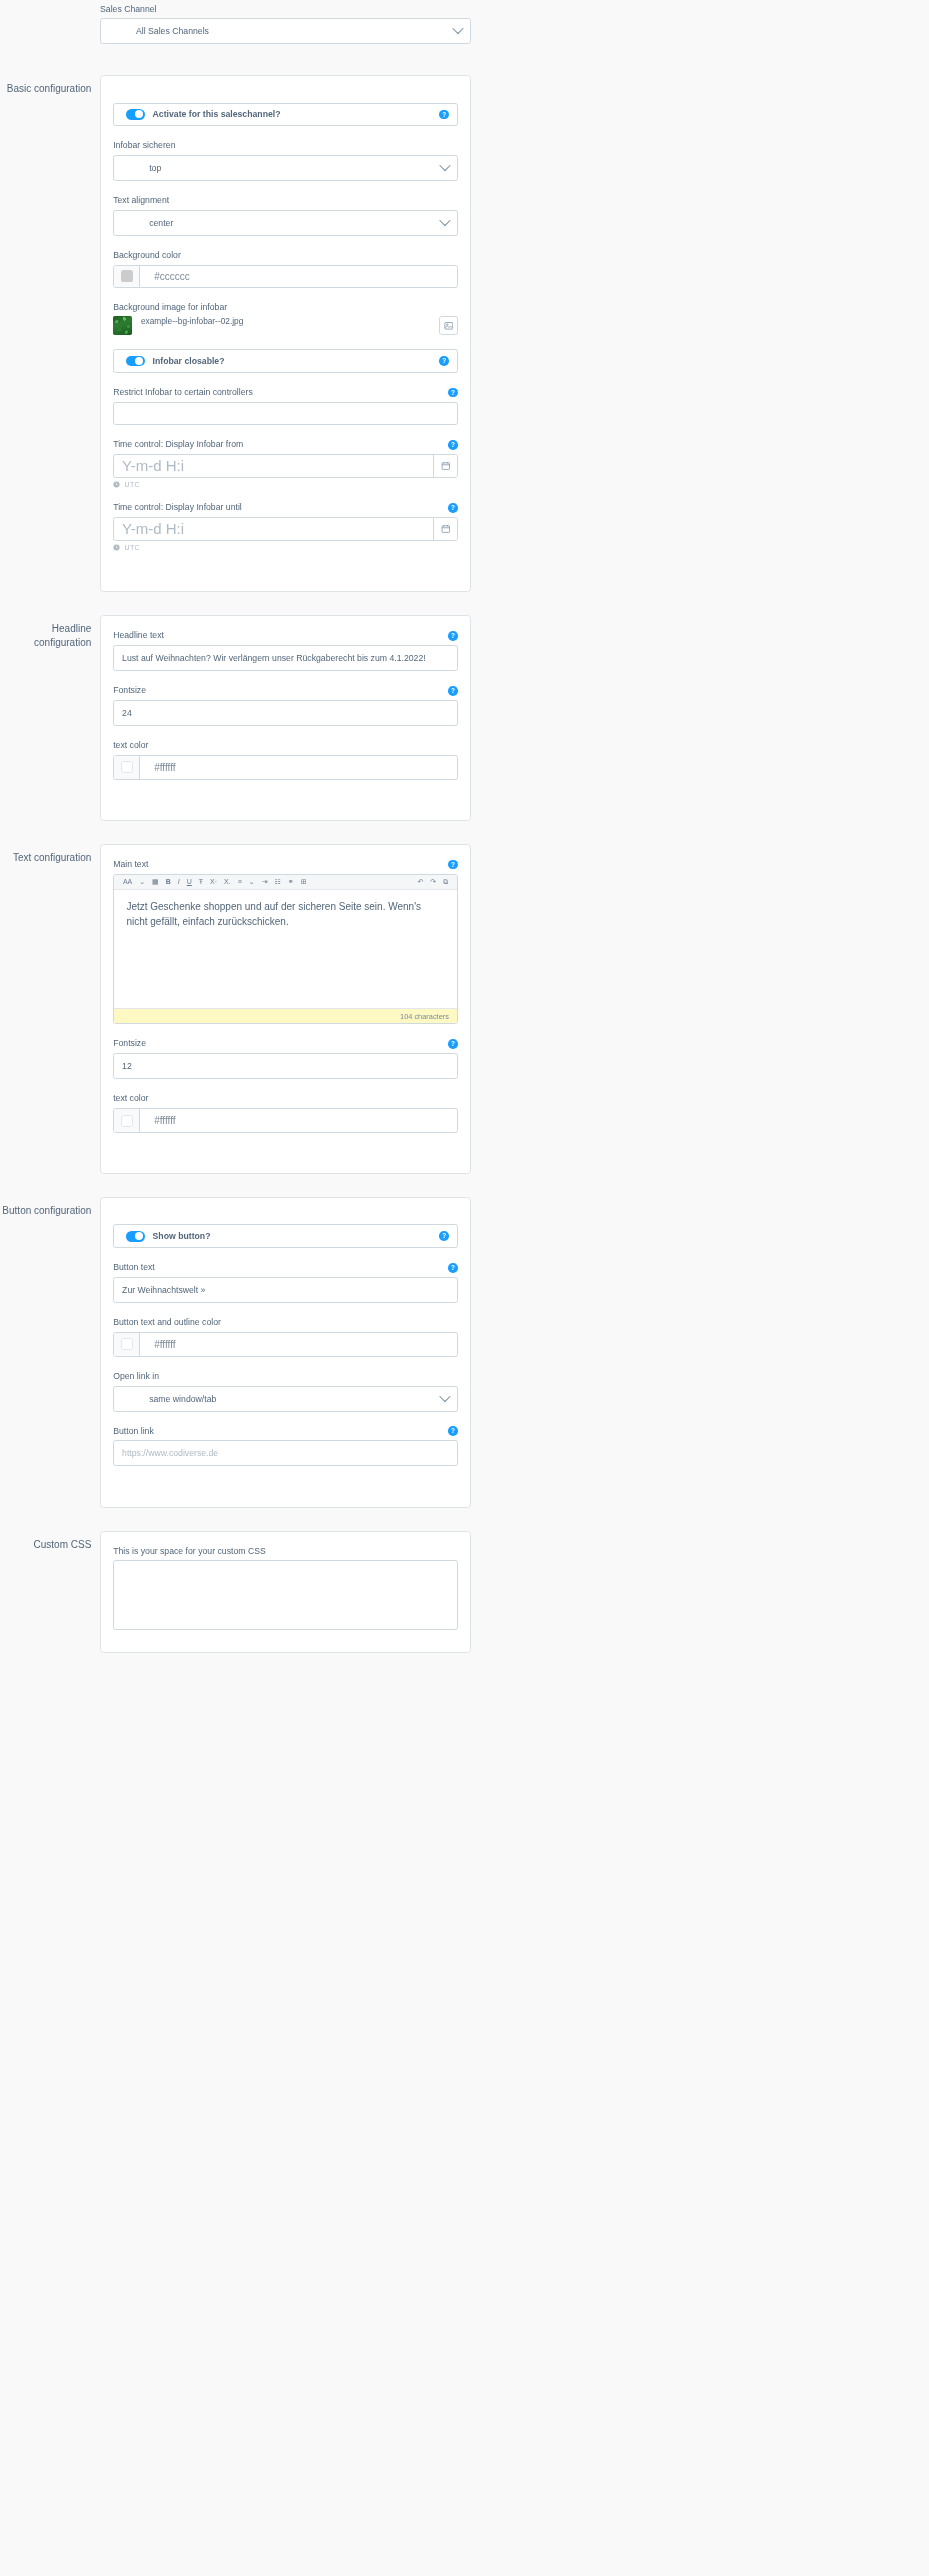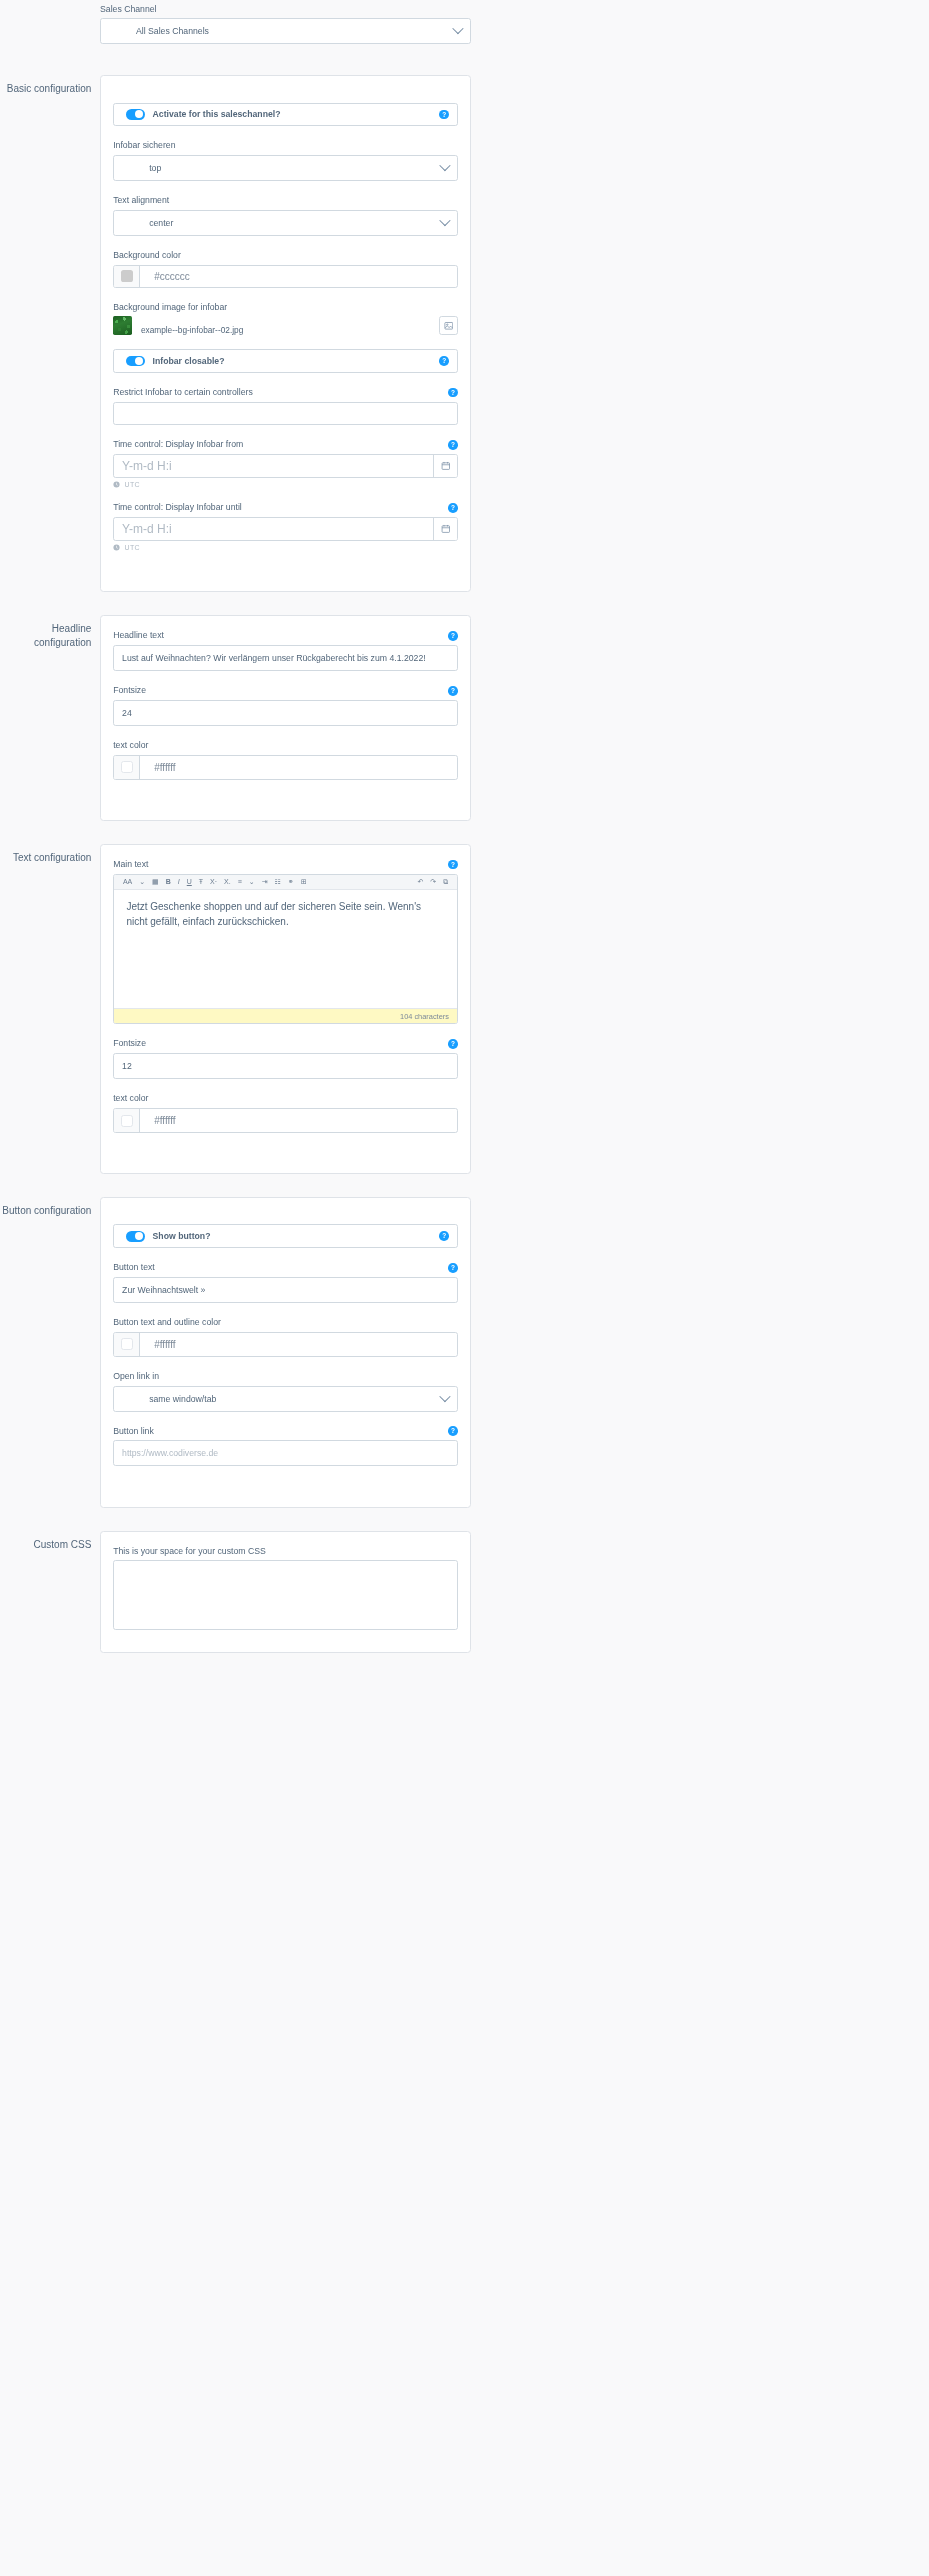--- a/index.html
+++ b/index.html
@@ -147,21 +147,21 @@
   .swatch { width: 12.2px; height: 12.2px; border-radius: 2.6px; }
   .color-value {
     flex: 1;
     display: flex; align-items: center;
     padding-left: 14px;
     font-size: 10px;
     color: #7d8a99;
   }
 
   
-  .media-row { display: flex; align-items: flex-end; margin-top: 1.7px; }
+  .media-row { display: flex; align-items: flex-start; margin-top: 1.7px; }
   .media-thumb {
     width: 19px; height: 19px;
     border-radius: 1.7px;
     flex: none;
     background:
       radial-gradient(circle at 20% 30%, #4caf50 0 1.7px, transparent 1.7px),
       radial-gradient(circle at 60% 15%, #66bb6a 0 1.7px, transparent 1.7px),
       radial-gradient(circle at 80% 55%, #388e3c 0 1.7px, transparent 1.7px),
       radial-gradient(circle at 35% 70%, #2e7d32 0 1.7px, transparent 1.7px),
       radial-gradient(circle at 70% 85%, #43a047 0 1.7px, transparent 1.7px),
@@ -183,21 +183,21 @@
     border: 0.9px solid #d1d9e0;
     border-radius: 2.6px;
     overflow: hidden;
     height: 23.6px;
     background: #fff;
   }
   .date-input {
     flex: 1;
     display: flex; align-items: center;
     padding-left: 7.9px;
-    font-size: 12px;
+    font-size: 15px;
     color: #b0bac4;
   }
   .date-btn {
     width: 23.6px;
     border-left: 0.9px solid #d1d9e0;
     background: #fff;
     display: flex; align-items: center; justify-content: center;
     flex: none;
   }
   .utc-line {

